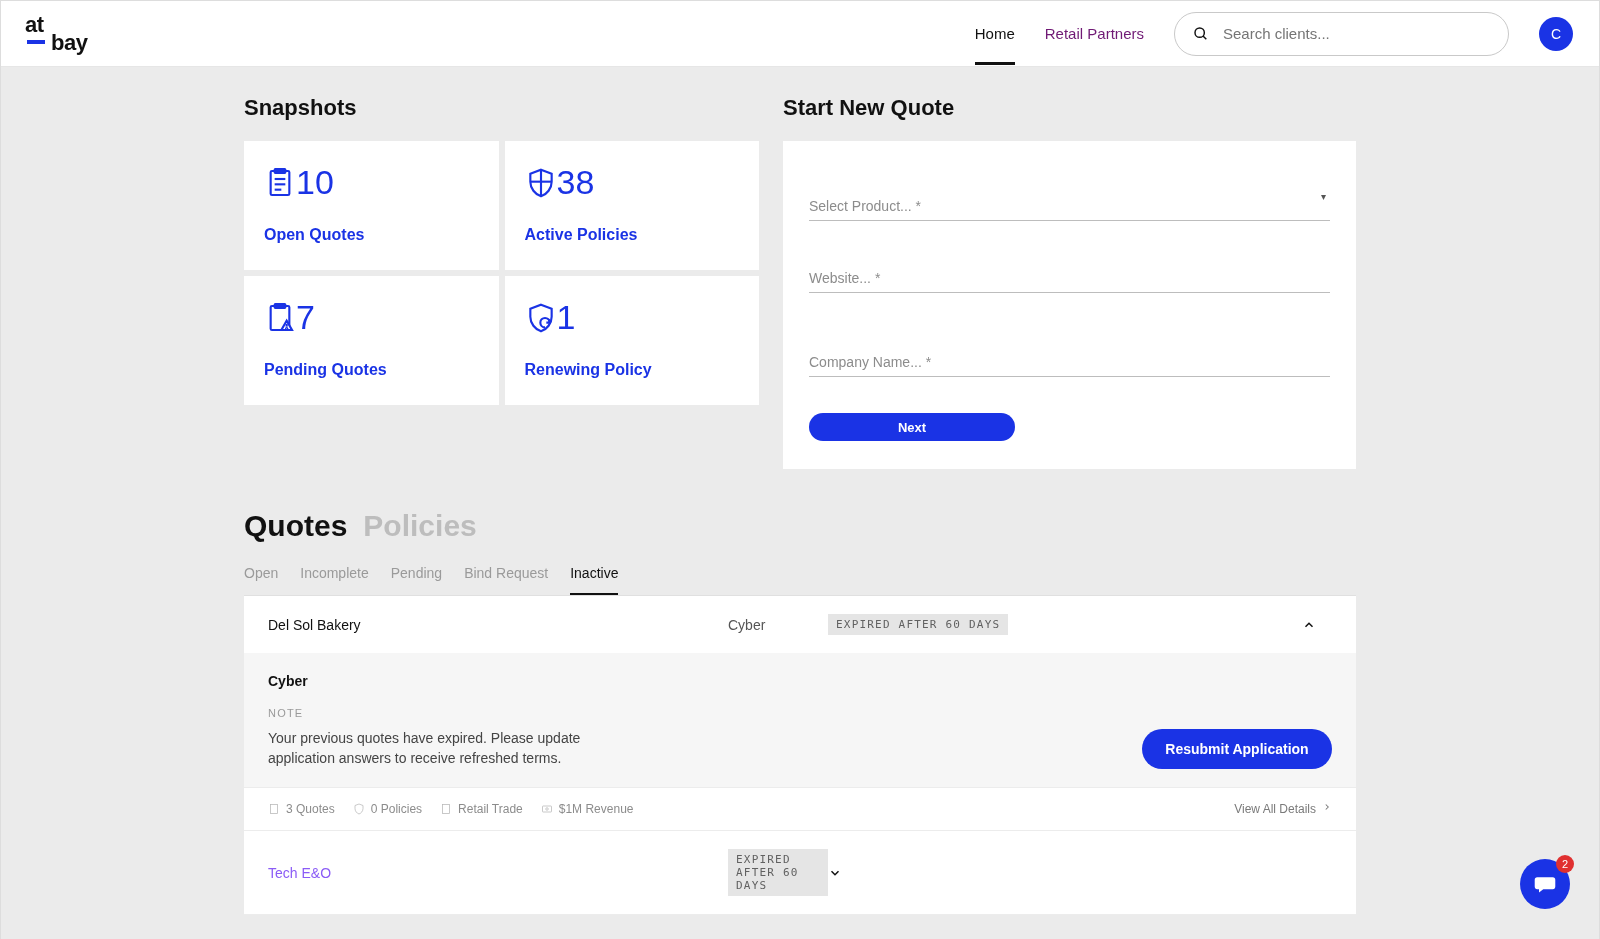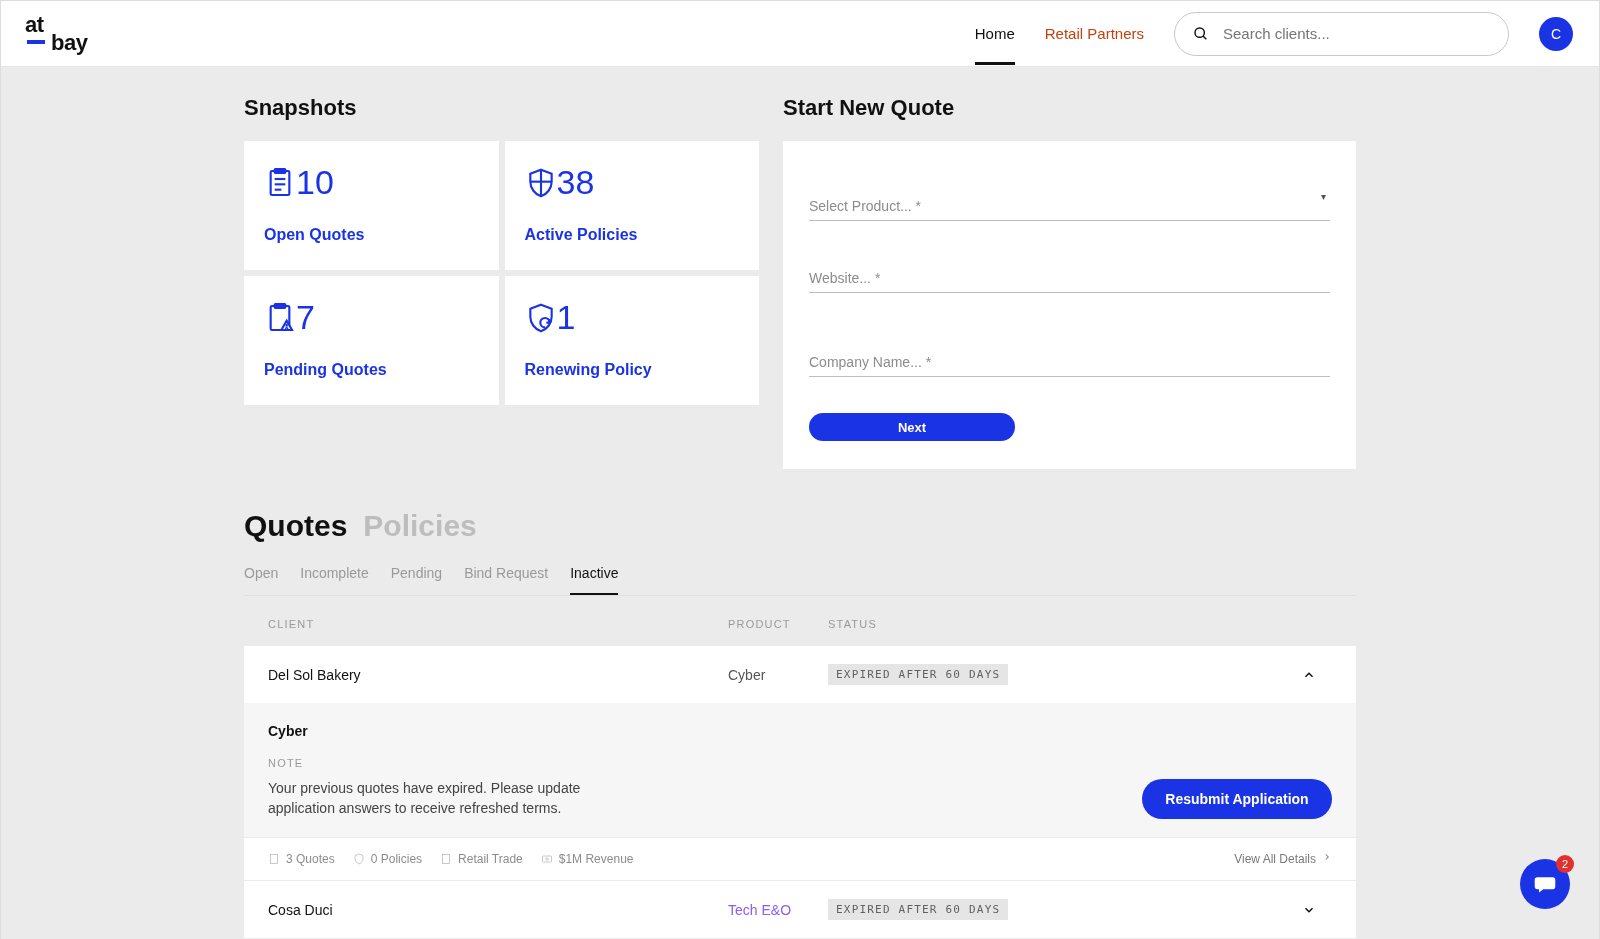--- a/index.html
+++ b/index.html
@@ -6,21 +6,21 @@
   body { font-family: -apple-system, BlinkMacSystemFont, "Segoe UI", Helvetica, Arial, sans-serif; background: #ebebeb; color: #111; width: 1600px; }
   .page-border { border: 1px solid #ddd; background: #ebebeb; }
   header.topbar { background: #fff; border-bottom: 1px solid #e6e6e6; height: 66px; display: flex; align-items: center; justify-content: space-between; padding: 0 26px 0 24px; }
   .logo { display: flex; flex-direction: column; line-height: 0.9; font-weight: 700; color: #111; letter-spacing: -0.5px; }
   .logo .top-row { display:flex; align-items:flex-end; }
   .logo .at { font-size: 22px; font-weight:700; }
   .logo .under { display:inline-block; width: 18px; height: 4px; background: #1a33e5; margin-left: 2px; margin-bottom: 2px; }
   .logo .bay { font-size: 22px; font-weight:700; margin-left: 20px; margin-top: -2px; }
   .nav-right { display:flex; align-items:center; gap: 30px; }
   .nav-links { display:flex; gap: 30px; font-size: 15px; }
-  .nav-link { color: #c2410c; padding: 22px 0 20px 0; cursor:pointer; }
+  .nav-link { color: #701a75; padding: 22px 0 20px 0; cursor:pointer; }
   .nav-link.active { color: #111; border-bottom: 3px solid #111; }
   .search-wrap { display:flex; align-items:center; border:1px solid #c9c9c9; border-radius: 999px; height:44px; width: 335px; padding: 0 18px; gap:14px; }
   .search-wrap input { border:none; outline:none; font-size:15px; flex:1; background:transparent; }
   .search-icon { width:16px; height:16px; }
   .avatar { width:34px; height:34px; border-radius:50%; background:#1a33e5; color:#fff; font-size:14px; display:flex; align-items:center; justify-content:center; font-weight:500; }
   .content { max-width: 1112px; margin: 0 auto; padding: 28px 0 60px 0; }
   .row-top { display:flex; gap: 24px; align-items:flex-start; }
   .snapshots { flex: 0 0 515px; }
   .section-title { font-size: 22px; font-weight:700; margin-bottom: 20px; }
   .snap-grid { display:grid; grid-template-columns: 1fr 1fr; gap:6px; }
@@ -175,25 +175,20 @@
 
   <div class="sub-tabs">
     <div class="sub-tab">Open</div>
     <div class="sub-tab">Incomplete</div>
     <div class="sub-tab">Pending</div>
     <div class="sub-tab">Bind Request</div>
     <div class="sub-tab active">Inactive</div>
   </div>
 
   <div class="table">
-    <div class="thead">
-      <div>CLIENT</div>
-      <div>PRODUCT</div>
-      <div>STATUS</div>
-    </div>
 
     <div class="trow">
       <div class="trow-main">
         <div>Del Sol Bakery</div>
         <div style="color:#555;">Cyber</div>
         <div><span class="status-badge">EXPIRED AFTER 60 DAYS</span></div>
         <svg class="chev" viewBox="0 0 24 24" fill="none" stroke="#111" stroke-width="2.5">
               <polyline points="6 15 12 9 18 15"></polyline>
             </svg>
       </div>
@@ -238,21 +233,20 @@
           <span>View All Details</span>
           <svg class="chev" style="width:10px;height:10px;" viewBox="0 0 24 24" fill="none" stroke="#7a7a7a" stroke-width="2.5">
                 <polyline points="9 6 15 12 9 18"></polyline>
               </svg>
         </div>
       </div>
     </div>
 
     <div class="trow">
       <div class="trow-main">
-        <div>Cosa Duci</div>
         <div style="color:#8b5cf6;">Tech E&amp;O</div>
         <div><span class="status-badge">EXPIRED AFTER 60 DAYS</span></div>
         <svg class="chev" viewBox="0 0 24 24" fill="none" stroke="#111" stroke-width="2.5">
               <polyline points="6 9 12 15 18 9"></polyline>
             </svg>
       </div>
     </div>
 
   </div>
 </div>

